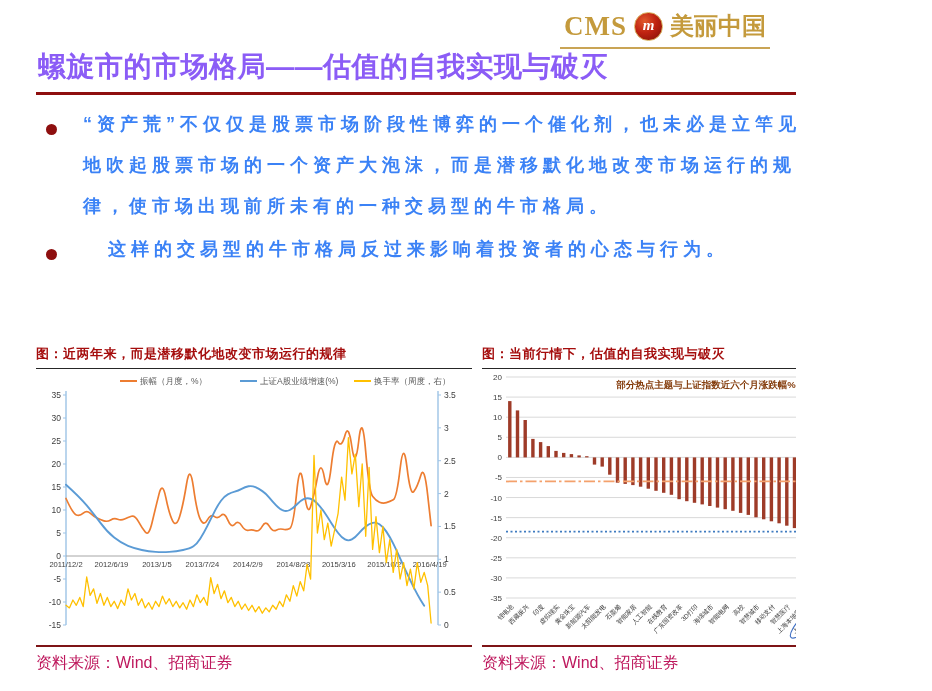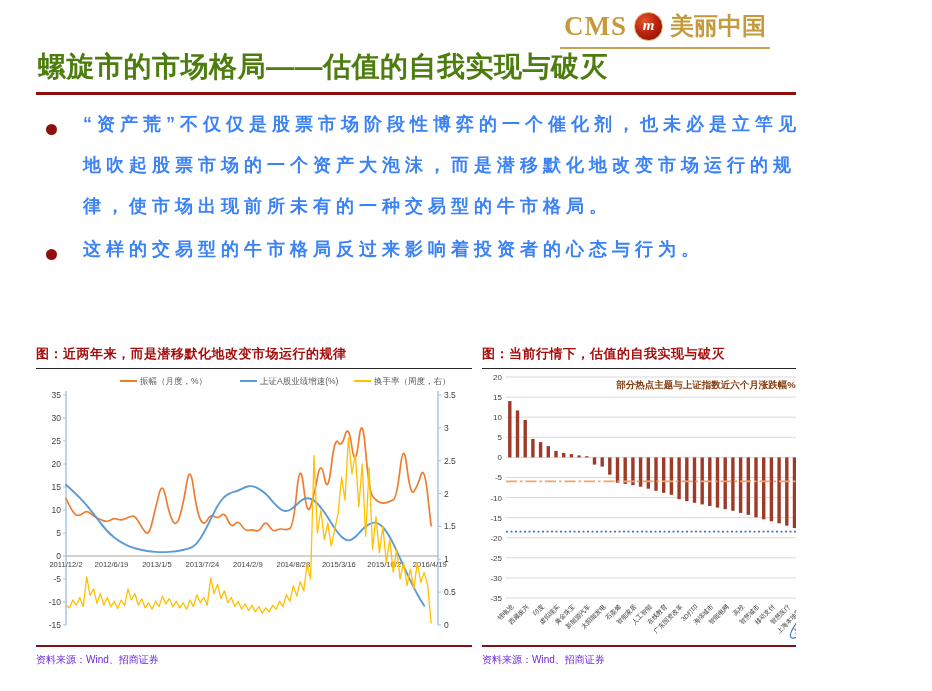--- a/index.html
+++ b/index.html
@@ -10,42 +10,42 @@
   .logo{position:absolute;top:8px;right:26px;display:flex;align-items:center;gap:7px;
         padding:2px 4px 5px 4px;border-bottom:2px solid #c9a455;}
   .logo-cms{font-family:"Liberation Serif", serif;font-weight:bold;font-size:27px;color:#c49a3c;letter-spacing:1px;}
   .logo-circle{width:27px;height:27px;border-radius:50%;
         background:radial-gradient(circle at 35% 30%, #e05a2b 0%, #c02311 45%, #7d0f05 100%);
         border:1px solid #d9b25e;display:flex;align-items:center;justify-content:center;}
   .logo-circle span{color:#ffffff;font-family:"Liberation Serif", serif;font-style:italic;font-weight:bold;font-size:15px;line-height:1;transform:translateY(-1px);}
   .logo-brand{font-family:"Liberation Serif", serif;font-weight:bold;font-size:24px;color:#c49a3c;}
 
   
-  .page-title{position:absolute;left:38px;top:48px;font-size:28px;font-weight:bold;color:#4d7c0f;letter-spacing:0.5px;text-align:right;}
+  .page-title{position:absolute;left:38px;top:48px;font-size:28px;font-weight:bold;color:#8b5cf6;letter-spacing:0.5px;text-align:right;}
   .title-rule{position:absolute;left:36px;top:92px;width:832px;height:3px;background:#8e0e0e;}
 
   
   .bullets{position:absolute;left:46px;top:104px;width:830px;}
   .bullet{display:flex;align-items:flex-start;margin-bottom:2px;}
   .bullet-marker{flex:0 0 11px;width:11px;height:11px;border-radius:50%;background:#8e0f0f;margin-top:20px;margin-right:26px;}
   .bullet-text{font-size:18px;line-height:2.28;color:#3b82f6;font-weight:600;letter-spacing:5px;max-width:745px;}
-  .bullet:last-child .bullet-text{max-width:792px;}
+  .bullet:last-child .bullet-text{max-width:792px;margin-left:25px;}
 
   
   .chart-col{position:absolute;top:345px;}
   .chart-col.left{left:36px;width:436px;}
   .chart-col.right{left:482px;width:430px;}
   .chart-caption{font-size:13px;font-weight:bold;color:#a50d0d;letter-spacing:0.5px;}
   .caption-rule{height:1px;background:#262626;margin-top:5px;}
   .chart-box{margin-top:2px;}
   svg{overflow:visible;display:block;}
   svg text{font-family:"Liberation Sans", sans-serif;}
 
   .source-row{border-top:2px solid #7e1416;margin-top:2px;padding-top:6px;
-              font-size:10px;color:#6d28d9;}
+              font-size:16px;color:#be185d;}
 </style>
 </head>
 <body>
 
 <div class="slide">
 
   <div class="logo">
     <span class="logo-cms">CMS</span>
     <span class="logo-circle">
         <span>m</span>

